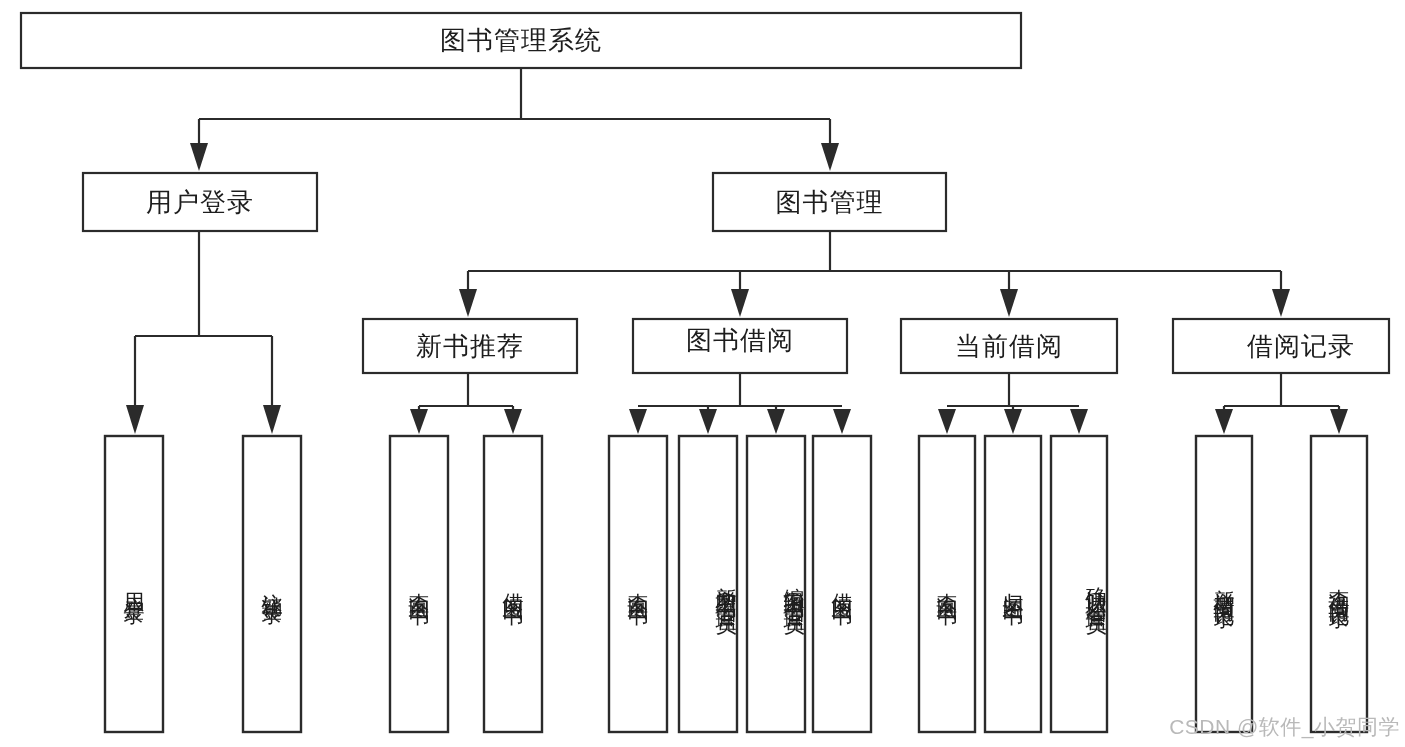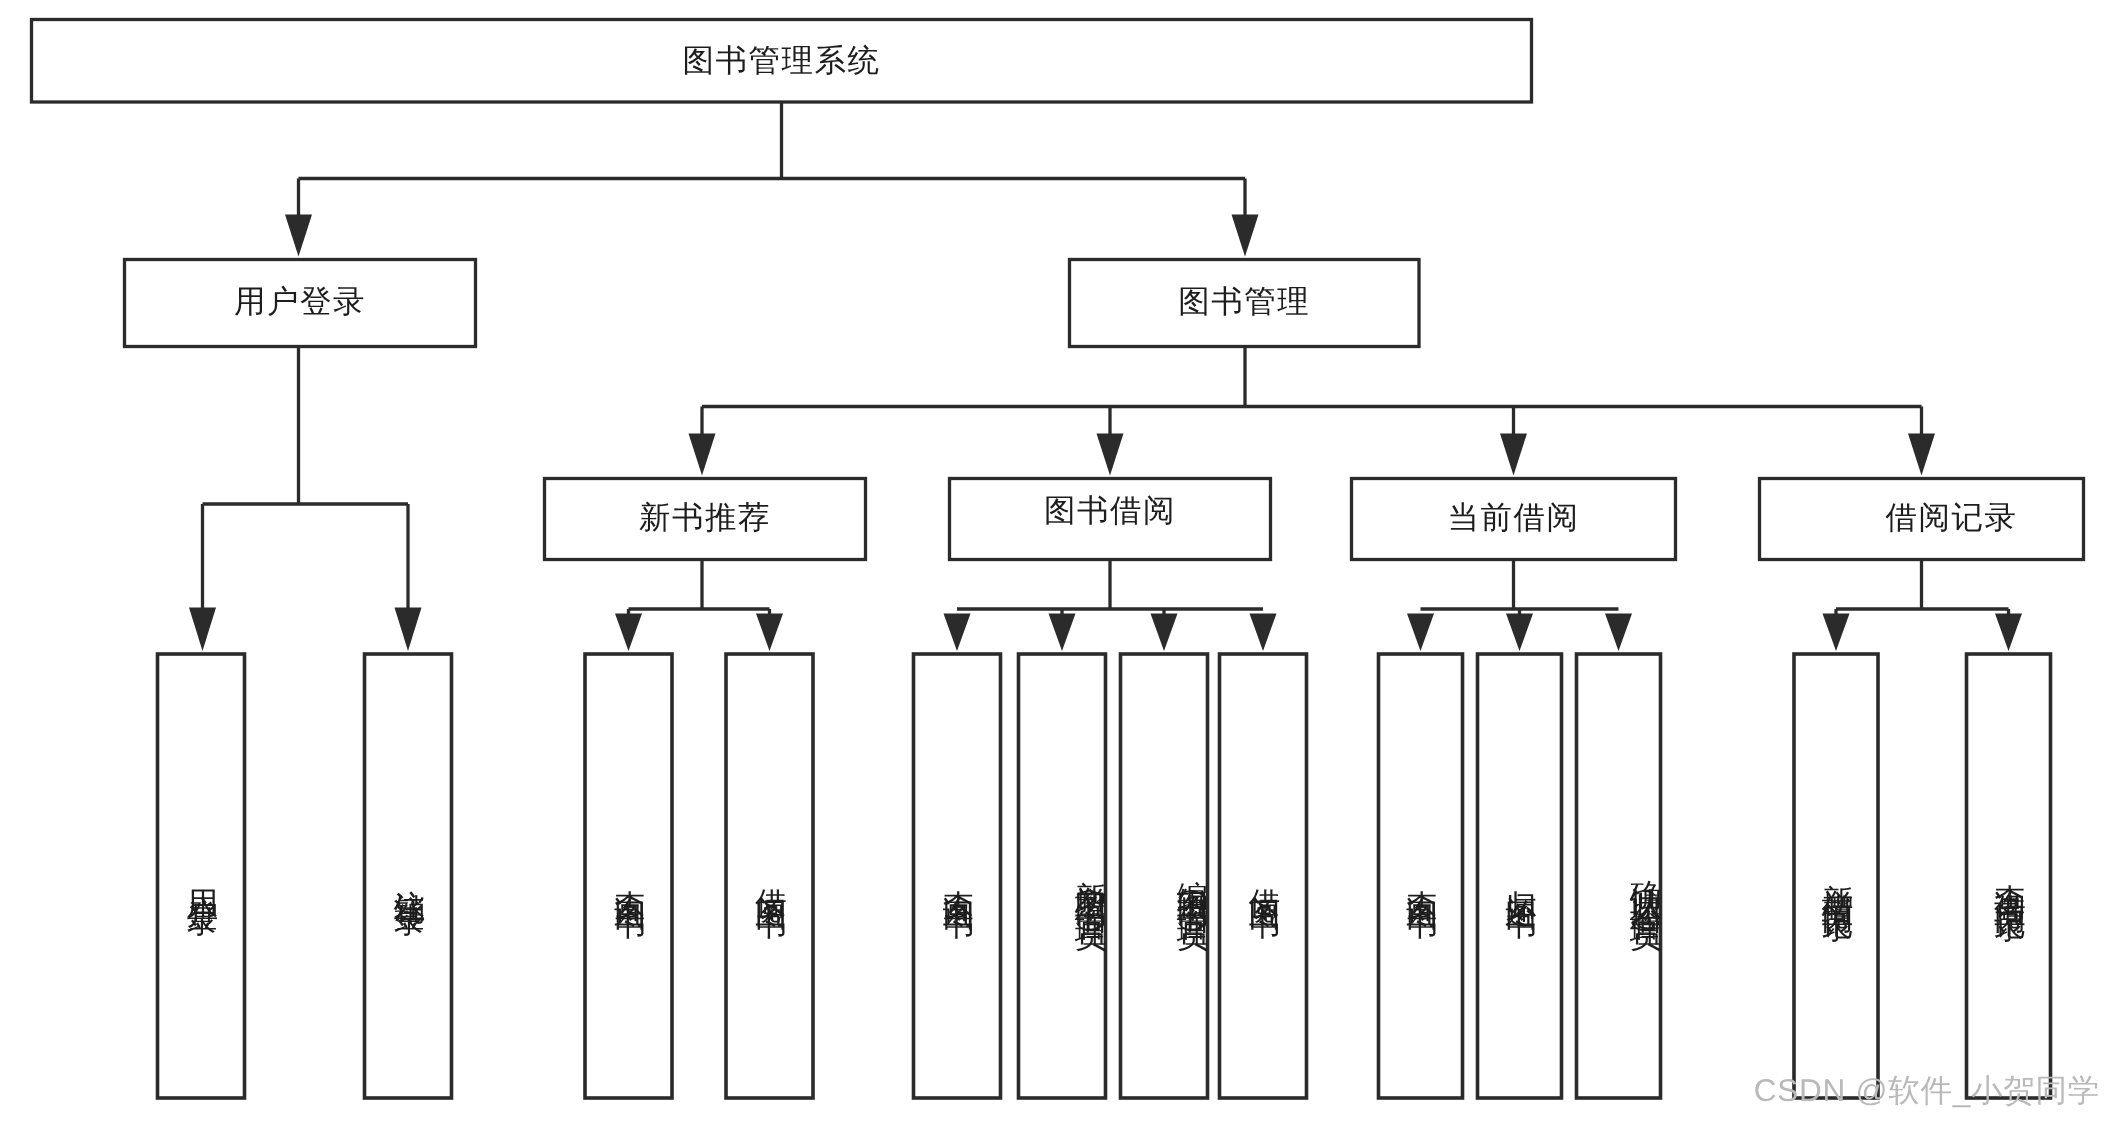--- a/index.html
+++ b/index.html
@@ -46,21 +46,21 @@
     position: absolute;
     display: flex;
     align-items: center;
     justify-content: center;
     color: #1d1d1d;
     font-family: "Liberation Sans", "DejaVu Sans", sans-serif;
     pointer-events: none;
     box-sizing: border-box;
   }
   .node-label.horizontal {
-    font-size: 21px;
+    font-size: 26px;
     letter-spacing: 1px;
     line-height: 1.1;
     white-space: nowrap;
   }
   .node-label.vertical {
     writing-mode: vertical-rl;
     text-orientation: upright;
     font-size: 21px;
     letter-spacing: 4px;
     line-height: 1.05;

